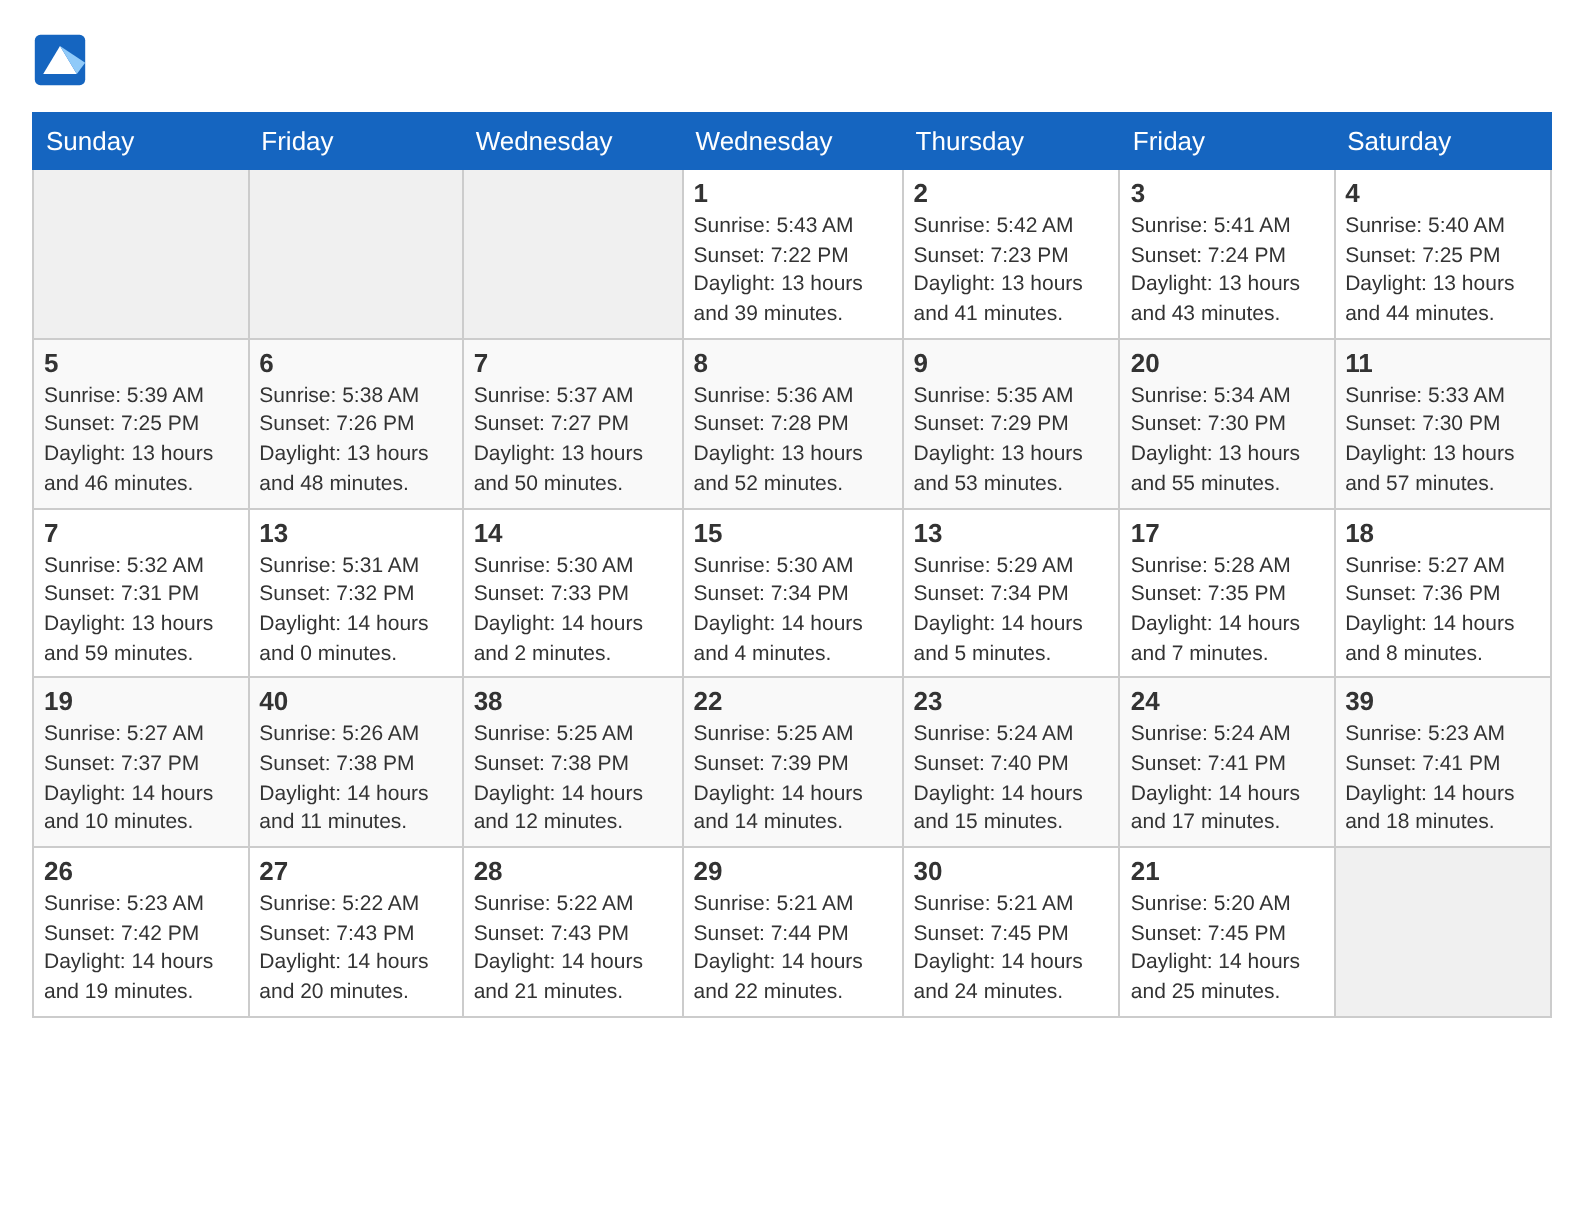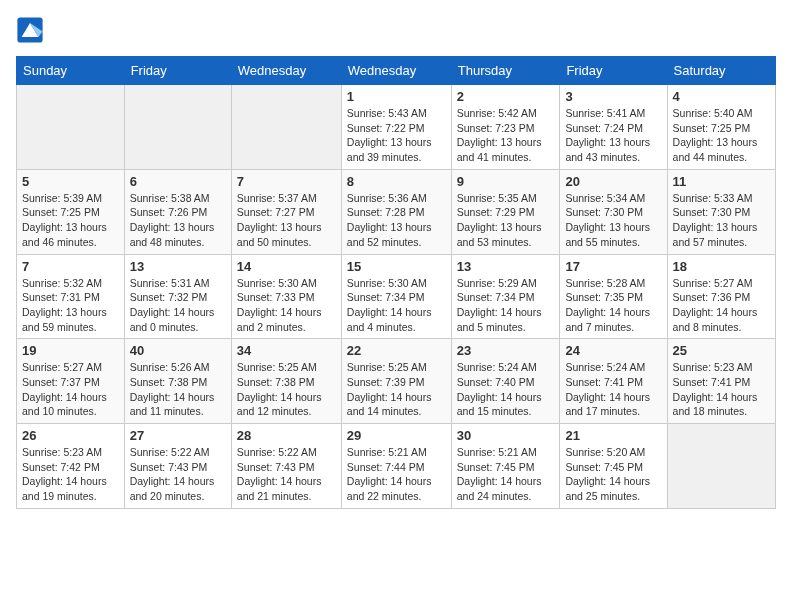--- a/index.html
+++ b/index.html
@@ -214,37 +214,37 @@
       <tr class="row-bg-gray">
         <td>
           <span class="day-number">19</span>
           <div class="cell-content">Sunrise: 5:27 AM<br>Sunset: 7:37 PM<br>Daylight: 14 hours and 10 minutes.</div>
         </td>
         <td>
           <span class="day-number">40</span>
           <div class="cell-content">Sunrise: 5:26 AM<br>Sunset: 7:38 PM<br>Daylight: 14 hours and 11 minutes.</div>
         </td>
         <td>
-          <span class="day-number">34</span>
+          <span class="day-number">38</span>
           <div class="cell-content">Sunrise: 5:25 AM<br>Sunset: 7:38 PM<br>Daylight: 14 hours and 12 minutes.</div>
         </td>
         <td>
           <span class="day-number">22</span>
           <div class="cell-content">Sunrise: 5:25 AM<br>Sunset: 7:39 PM<br>Daylight: 14 hours and 14 minutes.</div>
         </td>
         <td>
           <span class="day-number">23</span>
           <div class="cell-content">Sunrise: 5:24 AM<br>Sunset: 7:40 PM<br>Daylight: 14 hours and 15 minutes.</div>
         </td>
         <td>
           <span class="day-number">24</span>
           <div class="cell-content">Sunrise: 5:24 AM<br>Sunset: 7:41 PM<br>Daylight: 14 hours and 17 minutes.</div>
         </td>
         <td>
-          <span class="day-number">25</span>
+          <span class="day-number">39</span>
           <div class="cell-content">Sunrise: 5:23 AM<br>Sunset: 7:41 PM<br>Daylight: 14 hours and 18 minutes.</div>
         </td>
       </tr>
       <tr class="row-bg-light">
         <td>
           <span class="day-number">26</span>
           <div class="cell-content">Sunrise: 5:23 AM<br>Sunset: 7:42 PM<br>Daylight: 14 hours and 19 minutes.</div>
         </td>
         <td>
           <span class="day-number">27</span>

